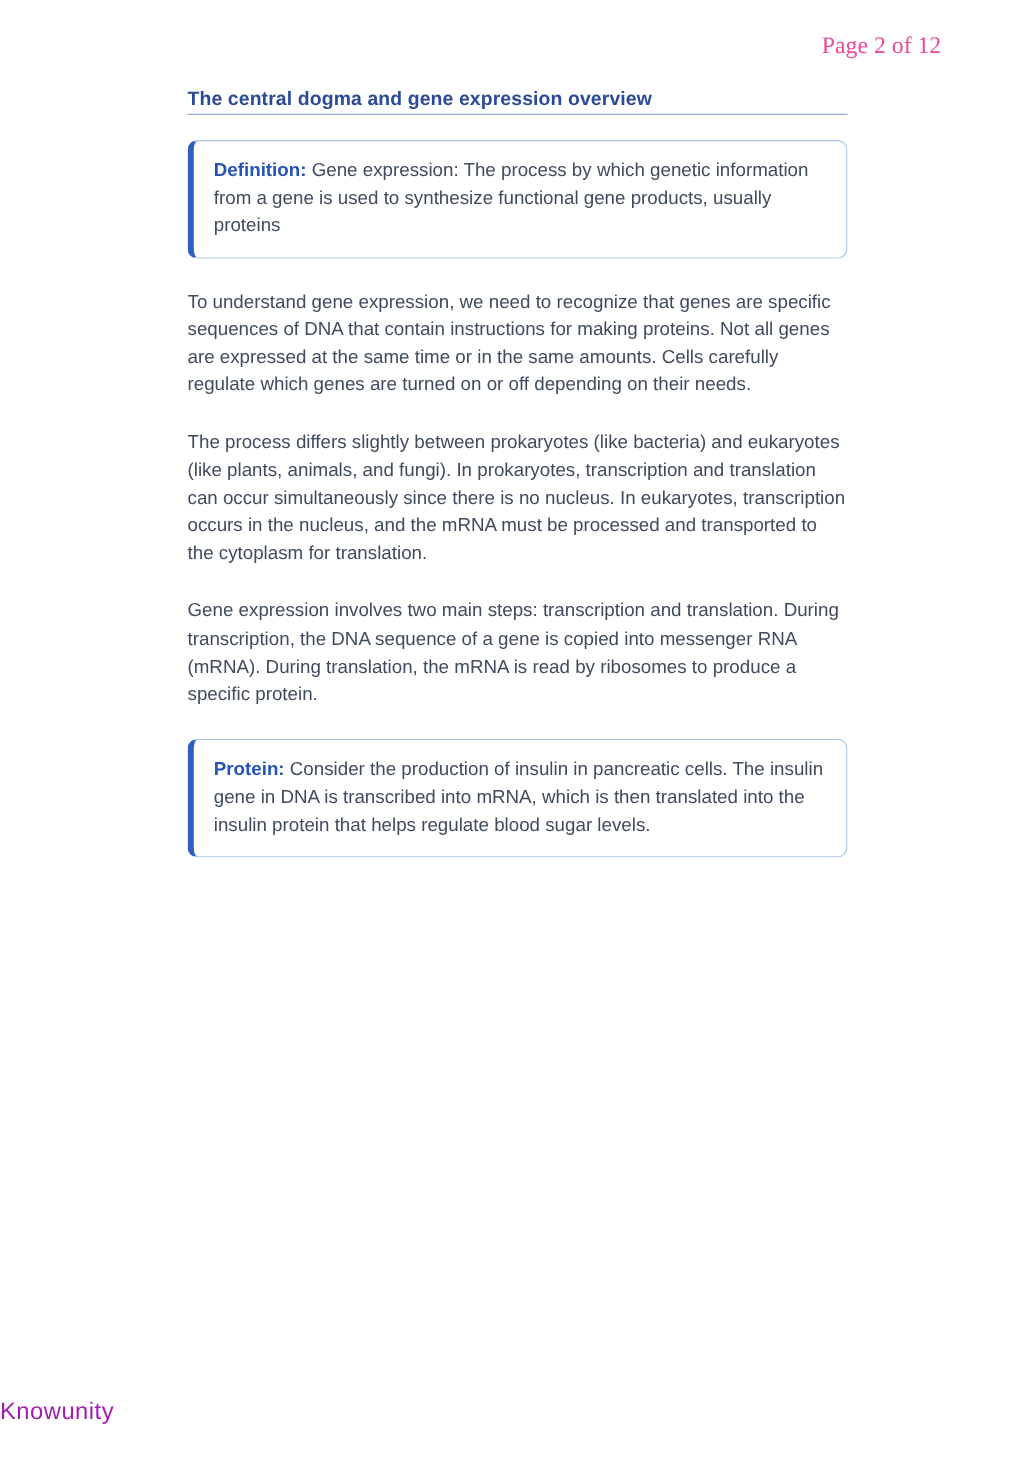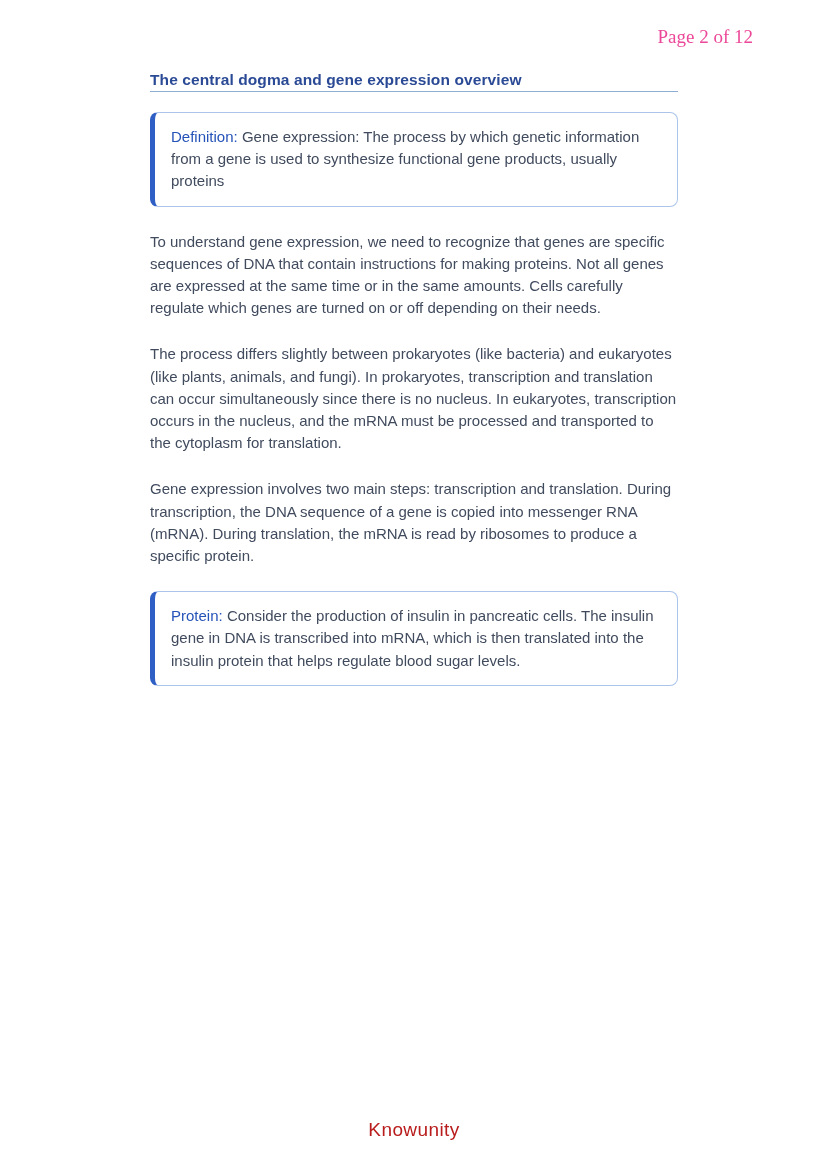--- a/index.html
+++ b/index.html
@@ -44,32 +44,32 @@
   .callout {
     border: 1.5px solid #aac4ea;
     border-left: 5px solid #2f5ec4;
     border-radius: 8px;
     padding: 13px 18px 13px 16px;
     margin: 2px 0 24px 0;
     background: #ffffff;
   }
   .callout .body-para { margin: 0; }
   .callout-label {
-    font-weight: 400;
+    font-weight: 700;
     color: #2553b8;
   }
   .brand {
     position: absolute;
     bottom: 30px;
     left: 0;
     width: 100%;
-    text-align: center;
+    text-align: left;
     font-size: 19px;
     letter-spacing: 0.4px;
-    color: #b91c1c;
+    color: #a21caf;
   }
 </style>
 </head>
 <body>
 
 <div class="page-indicator">Page 2 of 12</div>
 
 <main class="content">
 
   <h2 class="heading">The central dogma and gene expression overview</h2>

